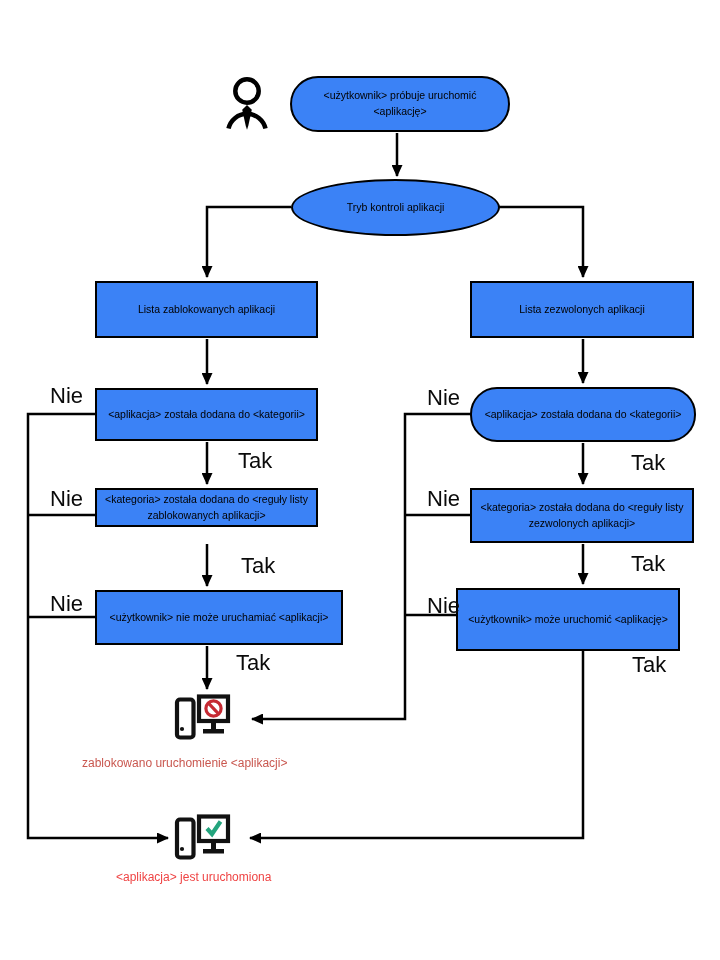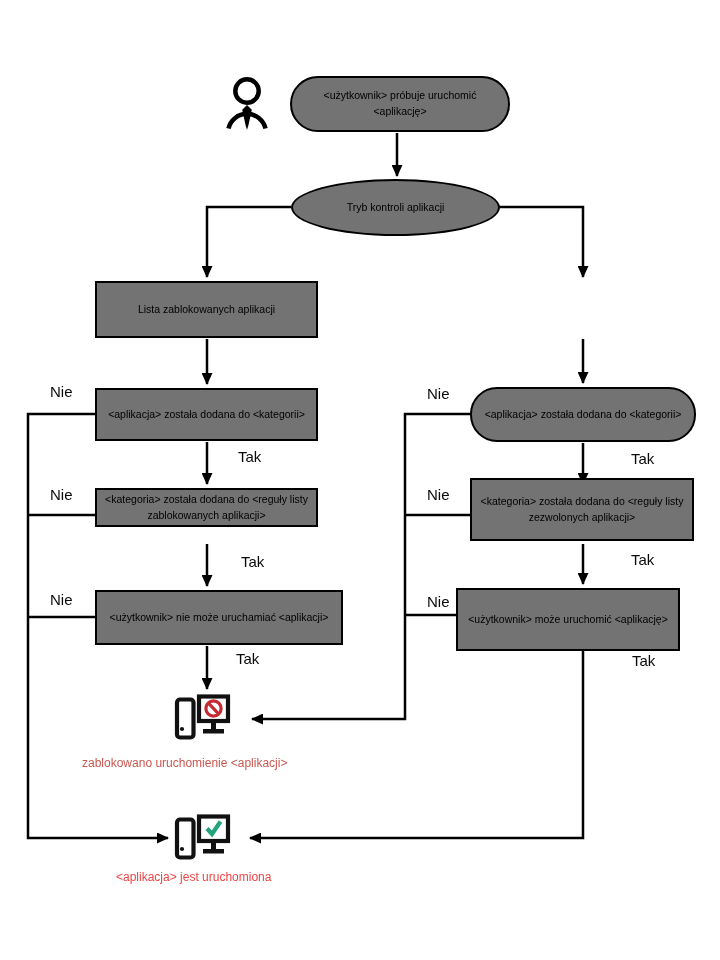--- a/index.html
+++ b/index.html
@@ -13,33 +13,33 @@
     overflow: hidden;
   }
   .edges { position: absolute; left: 0; top: 0; z-index: 1; }
   .node {
     position: absolute;
     z-index: 2;
     display: flex;
     align-items: center;
     justify-content: center;
     text-align: center;
-    background: #737373;
+    background: #3b82f6;
     border: 2.5px solid #000000;
     color: #000000;
     font-size: 10.5px;
     line-height: 1.5;
     padding: 0 8px;
   }
   .stadium { border-radius: 28px; }
   .ellipse { border-radius: 50%; }
   .flow-label {
     position: absolute;
     z-index: 2;
-    font-size: 15px;
+    font-size: 22px;
     color: #0a0a0a;
     white-space: nowrap;
   }
   .caption {
     position: absolute;
     z-index: 2;
     font-size: 12px;
     white-space: nowrap;
   }
   .icon { position: absolute; z-index: 2; line-height: 0; }
@@ -87,28 +87,29 @@
       <path d="M21 30 l4.8 4.8 l-3.5 16 l-1.3 4 l-1.3 -4 l-3.5 -16 z" fill="#000000"></path>
     </svg>
   </div>
 
   <div class="node stadium" style="left:290px; top:76px; width:220px; height:56px">&lt;użytkownik&gt; próbuje uruchomić &lt;aplikację&gt;</div>
 
   <div class="node" style="left:95px; top:281px; width:223px; height:57px">Lista zablokowanych aplikacji</div>
 
   <div class="node ellipse" style="left:291px; top:179px; width:209px; height:57px">Tryb kontroli aplikacji</div>
 
+  <div class="node" style="left:470px; top:281px; width:224px; height:57px">Lista zezwolonych aplikacji</div>
 
   <div class="node" style="left:95px; top:388px; width:223px; height:53px">&lt;aplikacja&gt; została dodana do &lt;kategorii&gt;</div>
 
   <div class="node stadium" style="left:470px; top:387px; width:226px; height:55px; border-radius:27px">&lt;aplikacja&gt; została dodana do &lt;kategorii&gt;</div>
 
   <div class="node" style="left:95px; top:488px; width:223px; height:39px">&lt;kategoria&gt; została dodana do &lt;reguły listy zablokowanych aplikacji&gt;</div>
 
-  <div class="node" style="left:470px; top:478px; width:224px; height:63px">&lt;kategoria&gt; została dodana do &lt;reguły listy zezwolonych aplikacji&gt;</div>
+  <div class="node" style="left:470px; top:488px; width:224px; height:55px">&lt;kategoria&gt; została dodana do &lt;reguły listy zezwolonych aplikacji&gt;</div>
 
   <div class="node" style="left:95px; top:590px; width:248px; height:55px">&lt;użytkownik&gt; nie może uruchamiać &lt;aplikacji&gt;</div>
 
   <div class="node" style="left:456px; top:588px; width:224px; height:63px">&lt;użytkownik&gt; może uruchomić &lt;aplikację&gt;</div>
 
   <div class="flow-label" style="left:50px;  top:383px">Nie</div>
   <div class="flow-label" style="left:50px;  top:486px">Nie</div>
   <div class="flow-label" style="left:50px;  top:591px">Nie</div>
   <div class="flow-label" style="left:427px; top:385px">Nie</div>
   <div class="flow-label" style="left:427px; top:486px">Nie</div>

